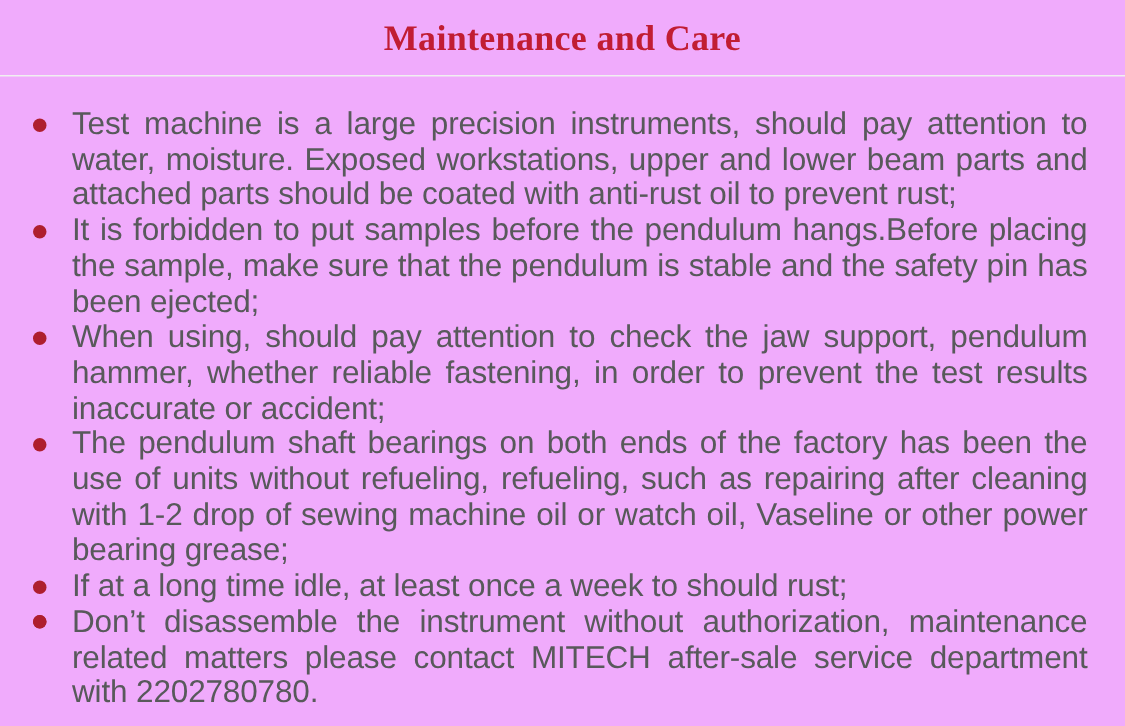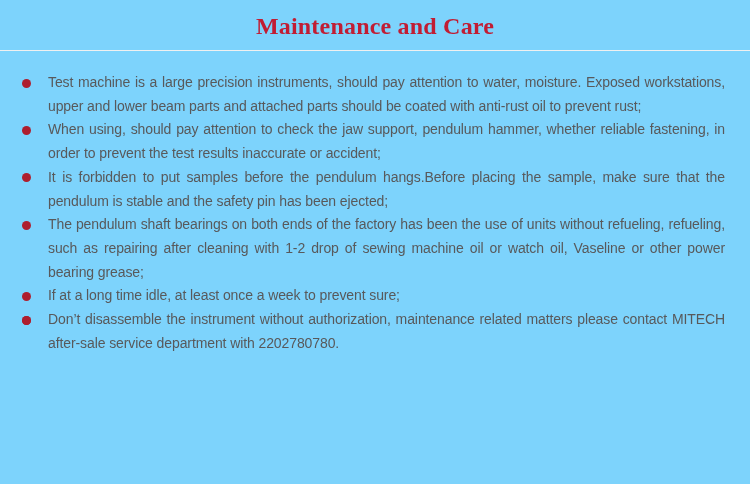--- a/index.html
+++ b/index.html
@@ -10,21 +10,21 @@
   body {
     width: 750px;
     height: 484px;
     overflow: hidden;
     font-family: "Liberation Sans", sans-serif;
     position: relative;
   }
   .page {
     width: 750px;
     height: 484px;
-    background: #7dd3fc;
+    background: #f0abfc;
   }
   .page-title {
     margin: 0;
     padding-top: 13px;
     height: 37px;
     text-align: center;
     font-family: "Liberation Serif", serif;
     font-weight: bold;
     font-size: 24px;
     line-height: 26px;
@@ -39,21 +39,21 @@
   .care-list {
     list-style: none;
     margin: 20px 25px 0 22px;
     padding: 0;
     width: 703px;
   }
   .care-list li {
     position: relative;
     padding-left: 26px;
     margin: 0;
-    font-size: 14px;
+    font-size: 21px;
     line-height: 23.7px;
     color: #58595b;
     text-align: justify;
     letter-spacing: -0.1px;
   }
   .bullet-dot {
     position: absolute;
     left: 0;
     top: 7.5px;
     width: 9px;
@@ -71,33 +71,33 @@
 
   <div class="divider"></div>
 
   <ul class="care-list">
     <li>
       <span class="bullet-dot"></span>
       <span>Test machine is a large precision instruments, should pay attention to water, moisture. Exposed workstations, upper and lower beam parts and attached parts should be coated with anti-rust oil to prevent rust;</span>
     </li>
     <li>
       <span class="bullet-dot"></span>
-      <span>When using, should pay attention to check the jaw support, pendulum hammer, whether reliable fastening, in order to prevent the test results inaccurate or accident;</span>
+      <span>It is forbidden to put samples before the pendulum hangs.Before placing the sample, make sure that the pendulum is stable and the safety pin has been ejected;</span>
     </li>
     <li>
       <span class="bullet-dot"></span>
-      <span>It is forbidden to put samples before the pendulum hangs.Before placing the sample, make sure that the pendulum is stable and the safety pin has been ejected;</span>
+      <span>When using, should pay attention to check the jaw support, pendulum hammer, whether reliable fastening, in order to prevent the test results inaccurate or accident;</span>
     </li>
     <li>
       <span class="bullet-dot"></span>
       <span>The pendulum shaft bearings on both ends of the factory has been the use of units without refueling, refueling, such as repairing after cleaning with 1-2 drop of sewing machine oil or watch oil, Vaseline or other power bearing grease;</span>
     </li>
     <li>
       <span class="bullet-dot"></span>
-      <span>If at a long time idle, at least once a week to prevent sure;</span>
+      <span>If at a long time idle, at least once a week to should rust;</span>
     </li>
     <li>
       <span class="bullet-dot"></span>
     </li>
     <li>
       <span class="bullet-dot"></span>
       <span>Don’t disassemble the instrument without authorization, maintenance related matters please contact MITECH after-sale service department with 2202780780.</span>
     </li>
   </ul>
 

